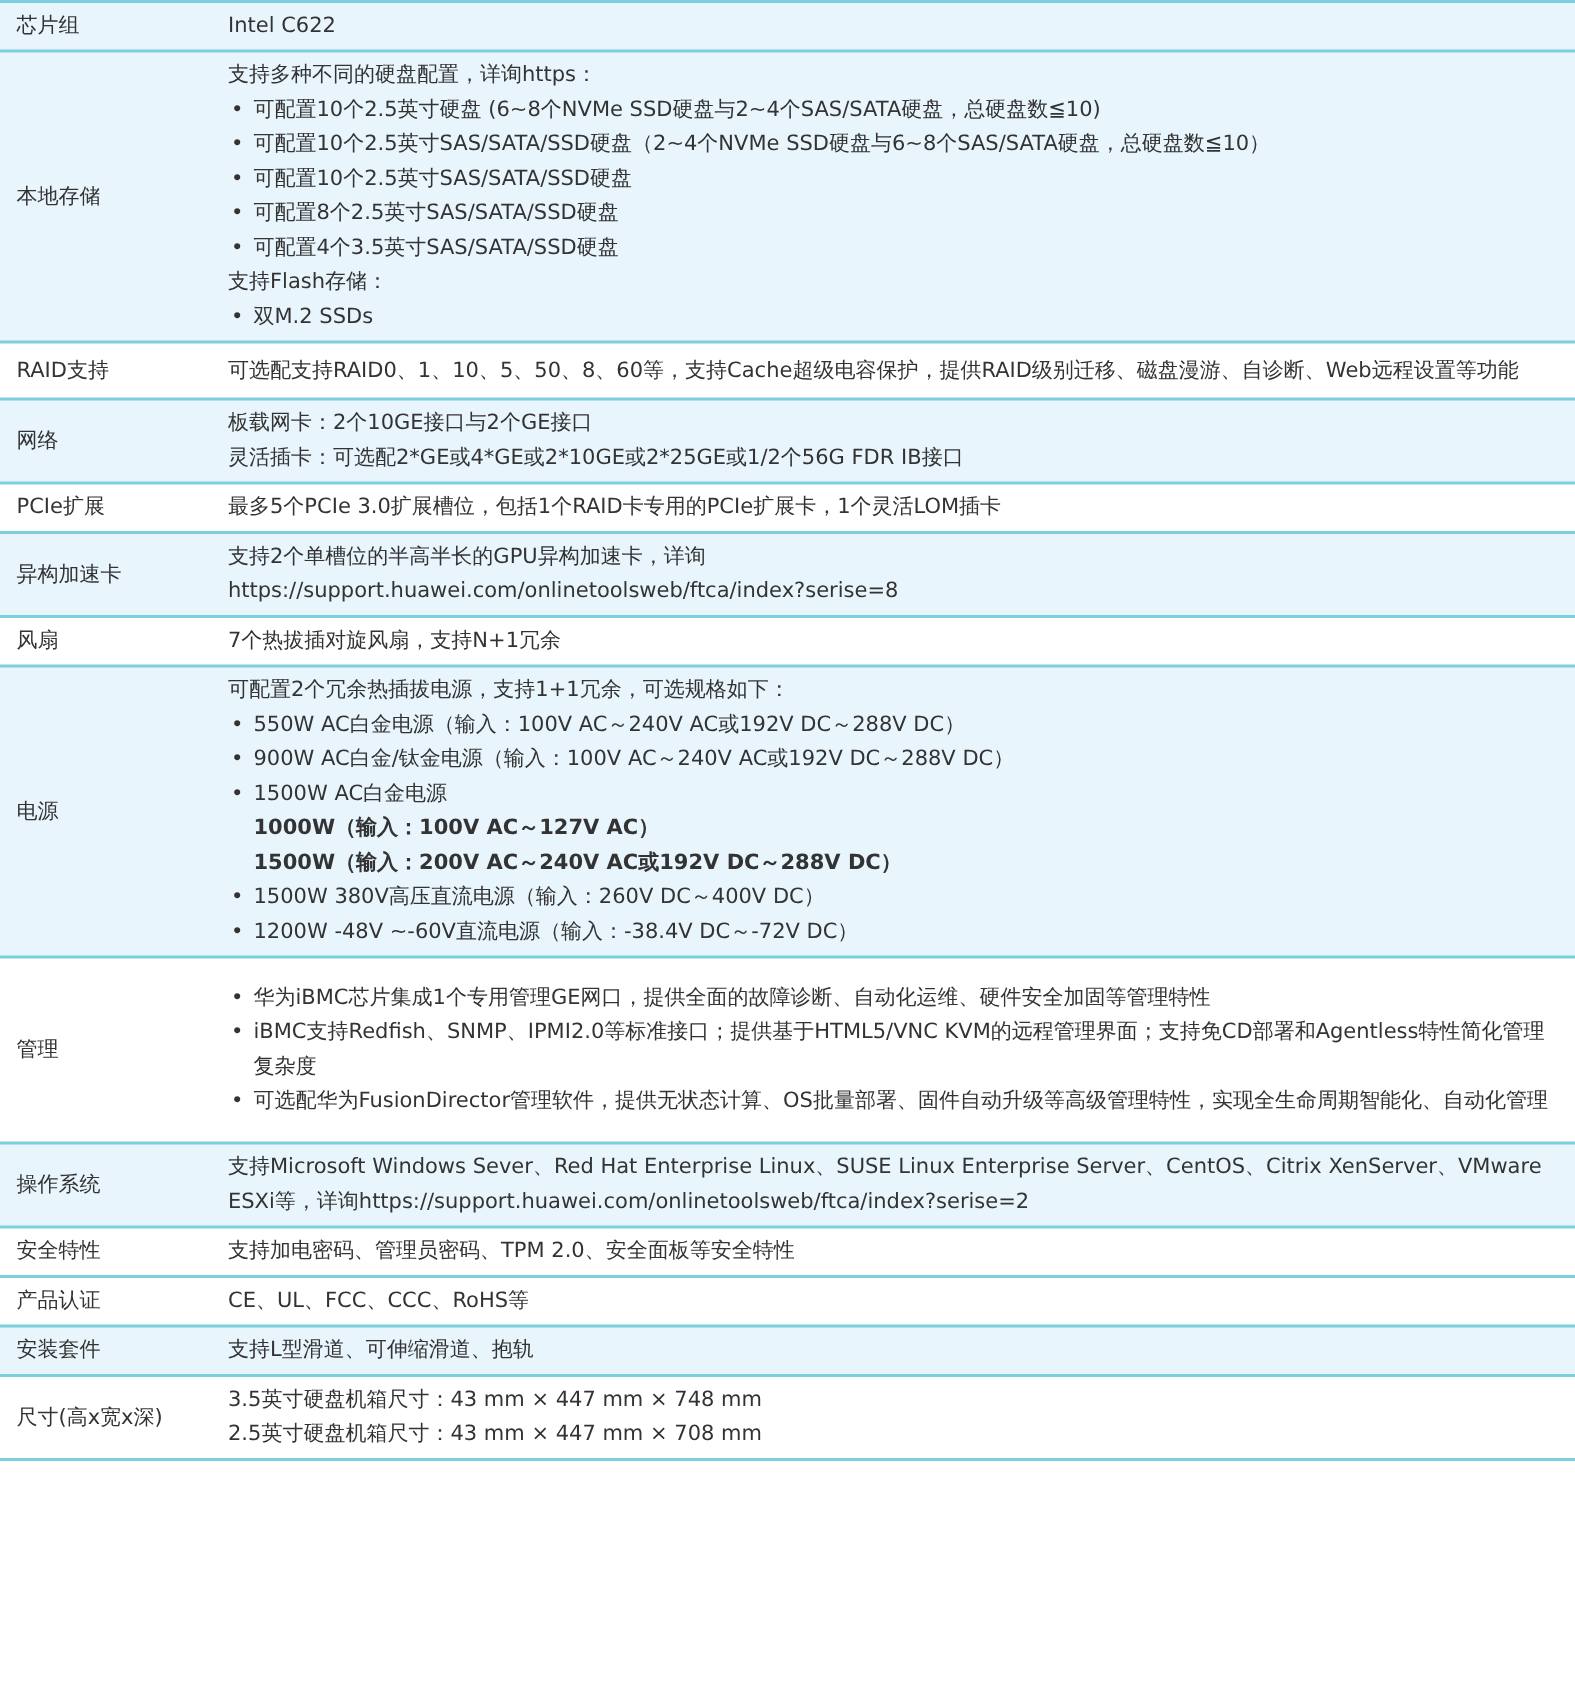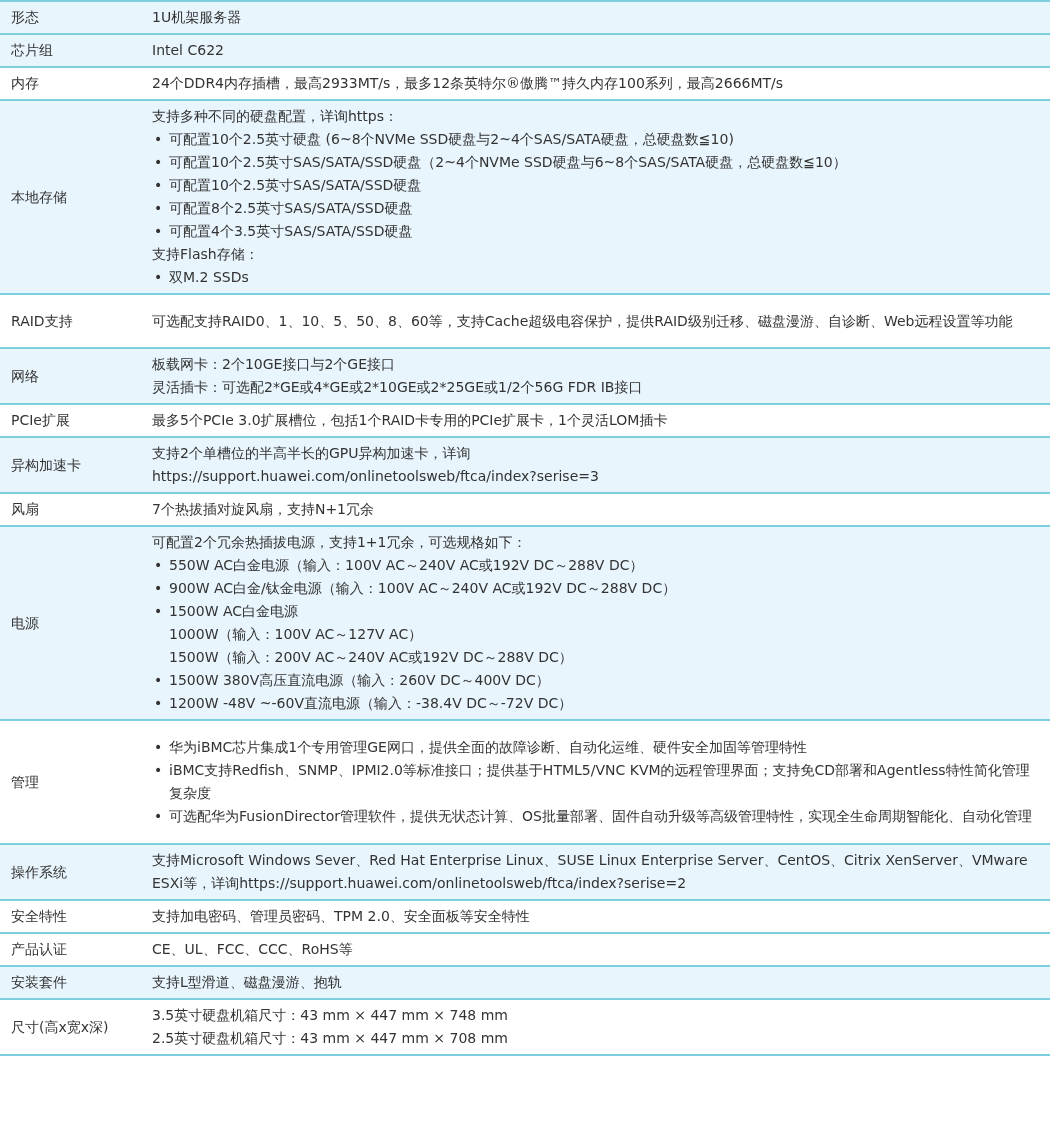--- a/index.html
+++ b/index.html
@@ -9,65 +9,53 @@
     .spec-table tr:last-child { border-bottom: 2px solid #7CCFDD; }
     .spec-table tr.shaded { background: #E8F5FC; }
     .spec-table tr.plain { background: #ffffff; }
     .spec-table td { vertical-align: middle; font-size: 14px; line-height: 23px; padding: 4px 0; }
     .spec-table td.label { width: 140px; padding-left: 11px; box-sizing: border-box; }
     .spec-table td.value { padding-left: 12px; padding-right: 8px; }
     .line { display: block; white-space: nowrap; }
     .line.wrap { white-space: normal; }
     .bullet { display: block; padding-left: 17px; position: relative; }
     .bullet::before { content: "•"; position: absolute; left: 2px; top: 0; }
-    .indent { display: block; padding-left: 17px; }
+    .indent { display: block; padding-left: 17px; font-weight: bold; }
   </style>
 </head>
 <body>
 
 <table class="spec-table">
   <tbody>
 
-    <tr class="shaded" style="height:32px">
-      <td class="label">形态</td>
-      <td class="value">
-        <span class="line">1U机架服务器</span>
-      </td>
-    </tr>
 
 
     <tr class="shaded" style="height:31px">
       <td class="label">芯片组</td>
       <td class="value">
         <span class="line">Intel C622</span>
       </td>
     </tr>
 
-    <tr class="plain" style="height:32px">
-      <td class="label">内存</td>
-      <td class="value">
-        <span class="line">24个DDR4内存插槽，最高2933MT/s，最多12条英特尔®傲腾™持久内存100系列，最高2666MT/s</span>
-      </td>
-    </tr>
 
     <tr class="shaded" style="height:192px">
       <td class="label">本地存储</td>
       <td class="value">
         <span class="line">支持多种不同的硬盘配置，详询https：</span>
         <span class="line bullet">可配置10个2.5英寸硬盘 (6~8个NVMe SSD硬盘与2~4个SAS/SATA硬盘，总硬盘数≦10)</span>
         <span class="line bullet">可配置10个2.5英寸SAS/SATA/SSD硬盘（2~4个NVMe SSD硬盘与6~8个SAS/SATA硬盘，总硬盘数≦10）</span>
         <span class="line bullet">可配置10个2.5英寸SAS/SATA/SSD硬盘</span>
         <span class="line bullet">可配置8个2.5英寸SAS/SATA/SSD硬盘</span>
         <span class="line bullet">可配置4个3.5英寸SAS/SATA/SSD硬盘</span>
         <span class="line">支持Flash存储：</span>
         <span class="line bullet">双M.2 SSDs</span>
       </td>
     </tr>
 
-    <tr class="plain" style="height:54px">
+    <tr class="plain" style="height:38px">
       <td class="label">RAID支持</td>
       <td class="value">
         <span class="line wrap">可选配支持RAID0、1、10、5、50、8、60等，支持Cache超级电容保护，提供RAID级别迁移、磁盘漫游、自诊断、Web远程设置等功能</span>
       </td>
     </tr>
 
     <tr class="shaded" style="height:55px">
       <td class="label">网络</td>
       <td class="value">
         <span class="line">板载网卡：2个10GE接口与2个GE接口</span>
@@ -79,21 +67,21 @@
       <td class="label">PCIe扩展</td>
       <td class="value">
         <span class="line">最多5个PCIe 3.0扩展槽位，包括1个RAID卡专用的PCIe扩展卡，1个灵活LOM插卡</span>
       </td>
     </tr>
 
     <tr class="shaded" style="height:54px">
       <td class="label">异构加速卡</td>
       <td class="value">
         <span class="line">支持2个单槽位的半高半长的GPU异构加速卡，详询</span>
-        <span class="line">https://support.huawei.com/onlinetoolsweb/ftca/index?serise=3</span>
+        <span class="line">https://support.huawei.com/onlinetoolsweb/ftca/index?serise=8</span>
       </td>
     </tr>
 
     <tr class="plain" style="height:31px">
       <td class="label">风扇</td>
       <td class="value">
         <span class="line">7个热拔插对旋风扇，支持N+1冗余</span>
       </td>
     </tr>
 
@@ -138,21 +126,21 @@
     <tr class="plain" style="height:32px">
       <td class="label">产品认证</td>
       <td class="value">
         <span class="line">CE、UL、FCC、CCC、RoHS等</span>
       </td>
     </tr>
 
     <tr class="shaded" style="height:32px">
       <td class="label">安装套件</td>
       <td class="value">
-        <span class="line">支持L型滑道、磁盘漫游、抱轨</span>
+        <span class="line">支持L型滑道、可伸缩滑道、抱轨</span>
       </td>
     </tr>
 
     <tr class="plain" style="height:54px">
       <td class="label">尺寸(高x宽x深)</td>
       <td class="value">
         <span class="line">3.5英寸硬盘机箱尺寸：43 mm × 447  mm × 748 mm</span>
         <span class="line">2.5英寸硬盘机箱尺寸：43 mm × 447  mm × 708 mm</span>
       </td>
     </tr>

